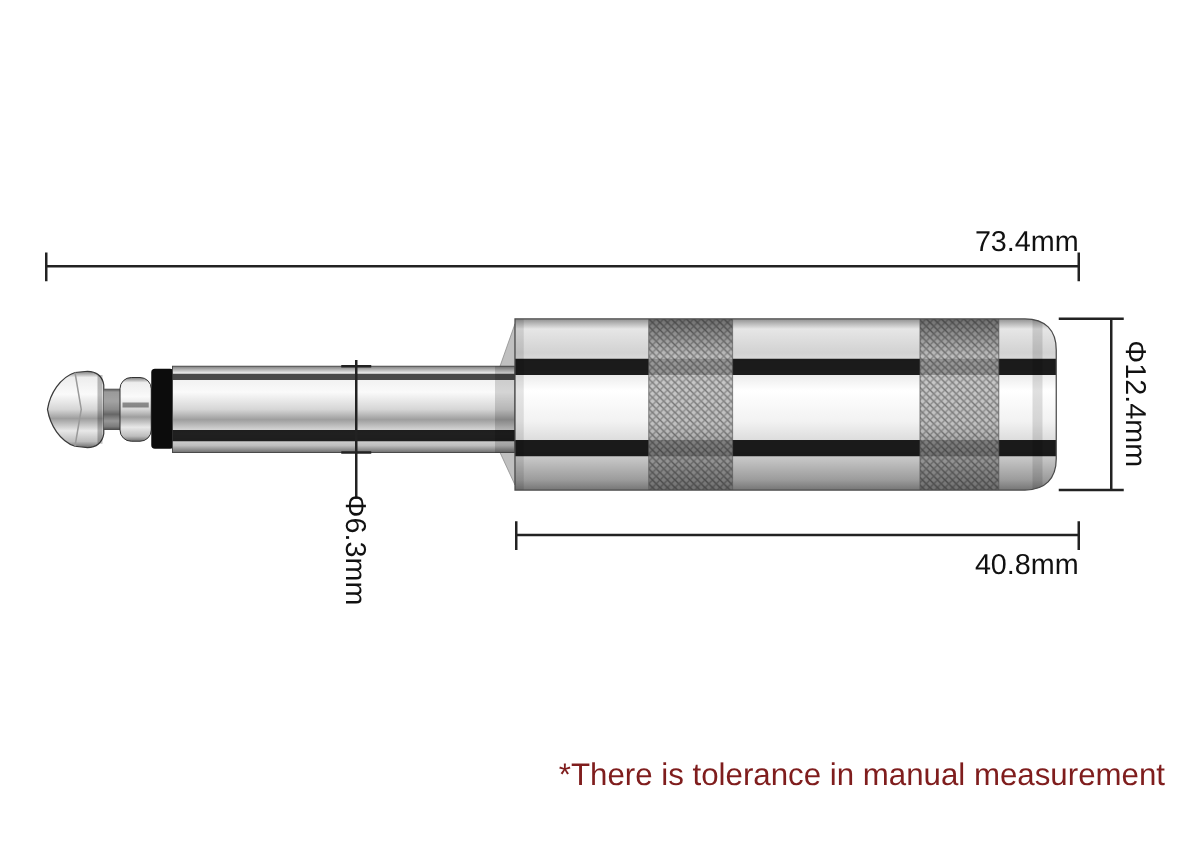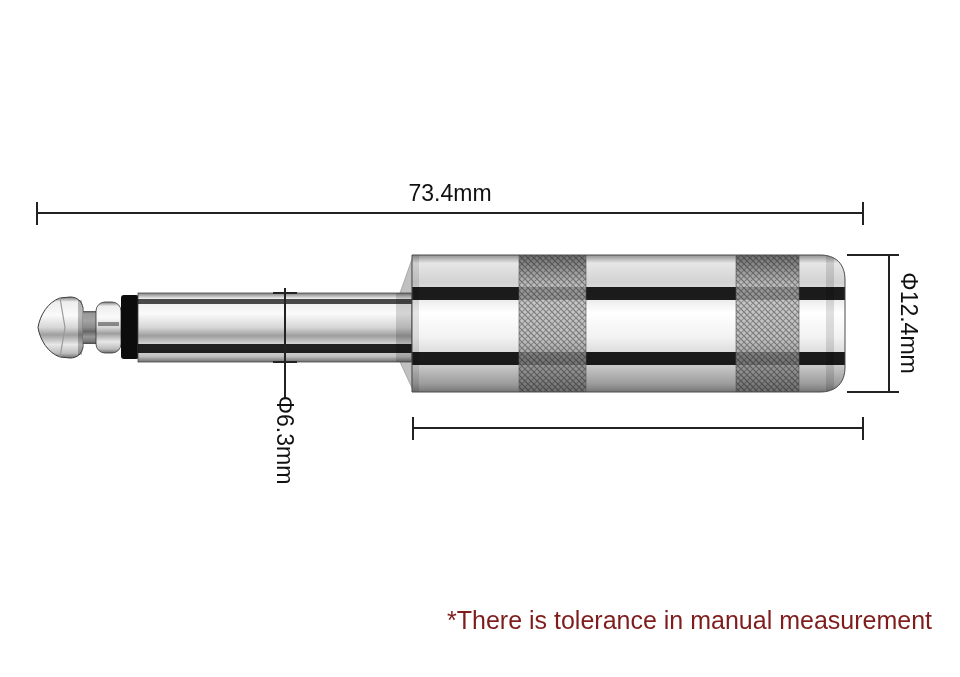--- a/index.html
+++ b/index.html
@@ -12,21 +12,21 @@
     font-family: "Liberation Sans", sans-serif;
     color: #111111;
   }
   .diagram-svg { position: absolute; left: 0; top: 0; }
   .dim-label {
     position: absolute;
     font-size: 23px;
     color: #111111;
     white-space: nowrap;
   }
-  .dim-label.h-center { text-align: center; }
+  .dim-label.h-center { text-align: right; }
   .dim-label.vertical {
     transform: translate(-50%, -50%) rotate(90deg);
   }
   .footnote {
     position: absolute;
     right: 28px;
     top: 606px;
     font-size: 25px;
     color: #7f1d1d;
     white-space: nowrap;
@@ -162,16 +162,17 @@
       </g>
     </g>
   </svg>
 
   <div class="dim-label h-center" style="left:37px; top:180px; width:826px;">73.4mm</div>
 
   <div class="dim-label vertical" style="left:908px; top:323px;">Φ12.4mm</div>
 
   <div class="dim-label vertical" style="left:284px; top:440px;">Φ6.3mm</div>
 
+  <div class="dim-label h-center" style="left:413px; top:438px; width:450px;">40.8mm</div>
 
   <div class="footnote">*There is tolerance in manual measurement</div>
 
 </div>
 
 </body></html>

